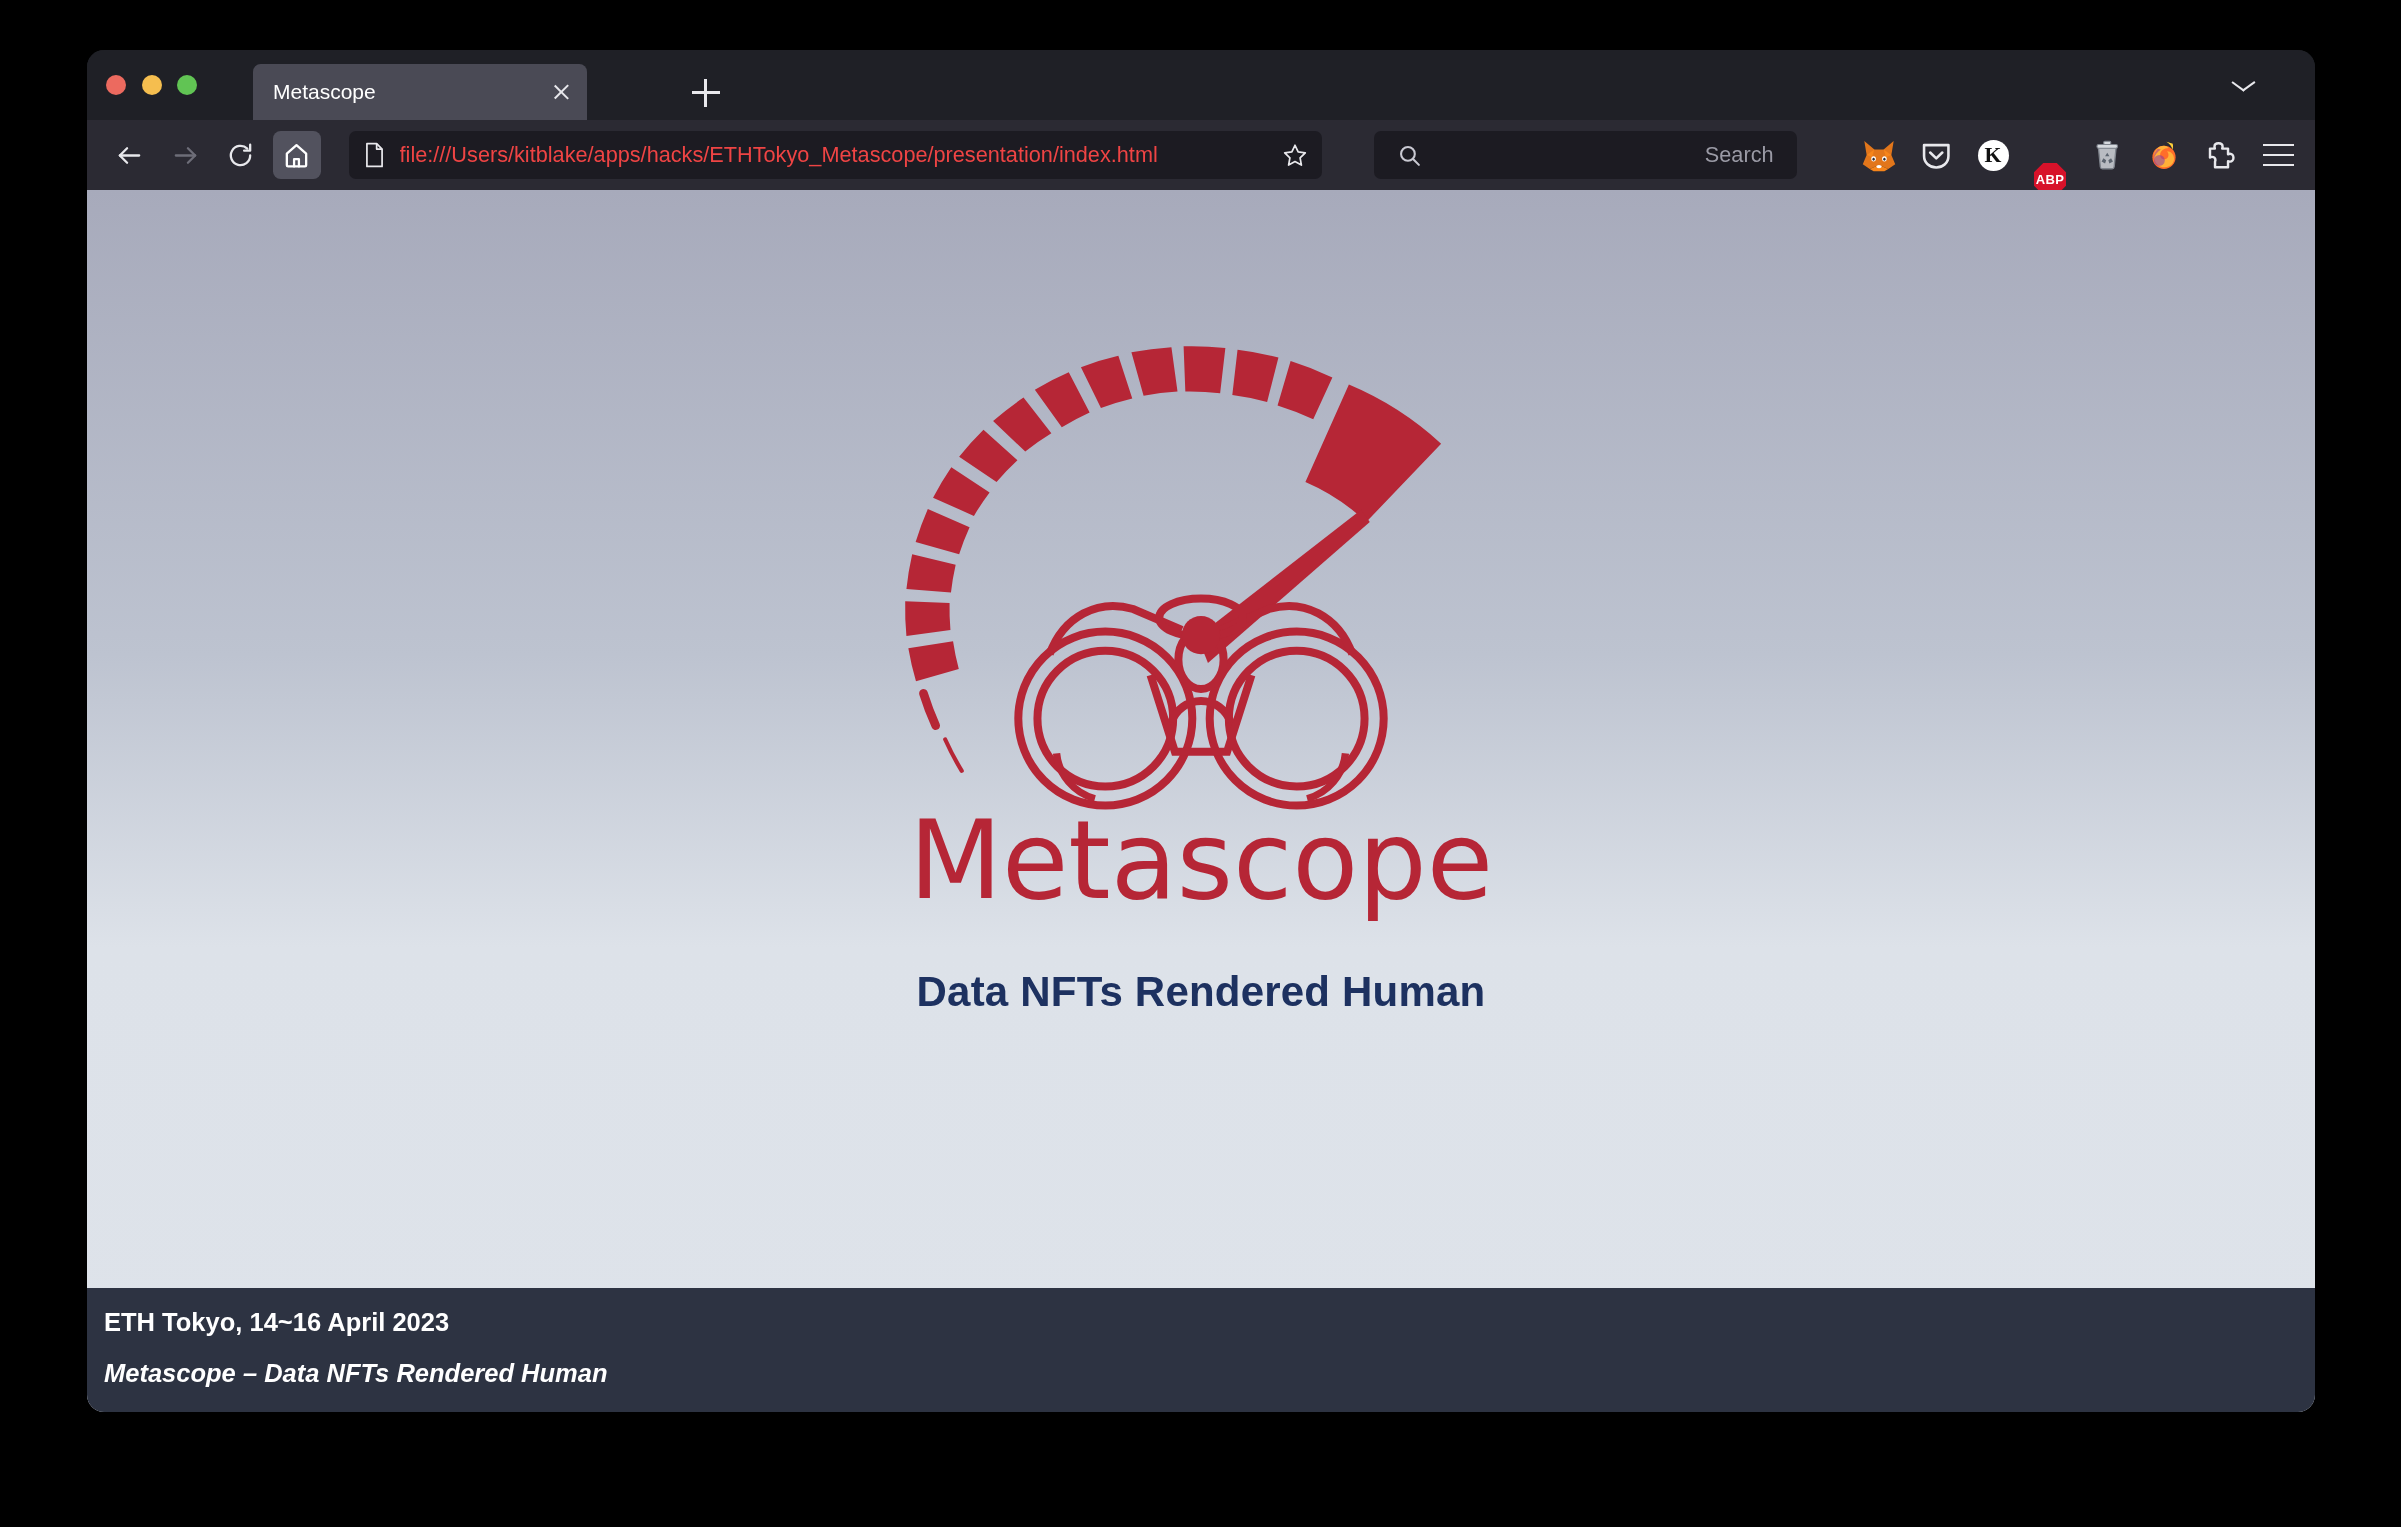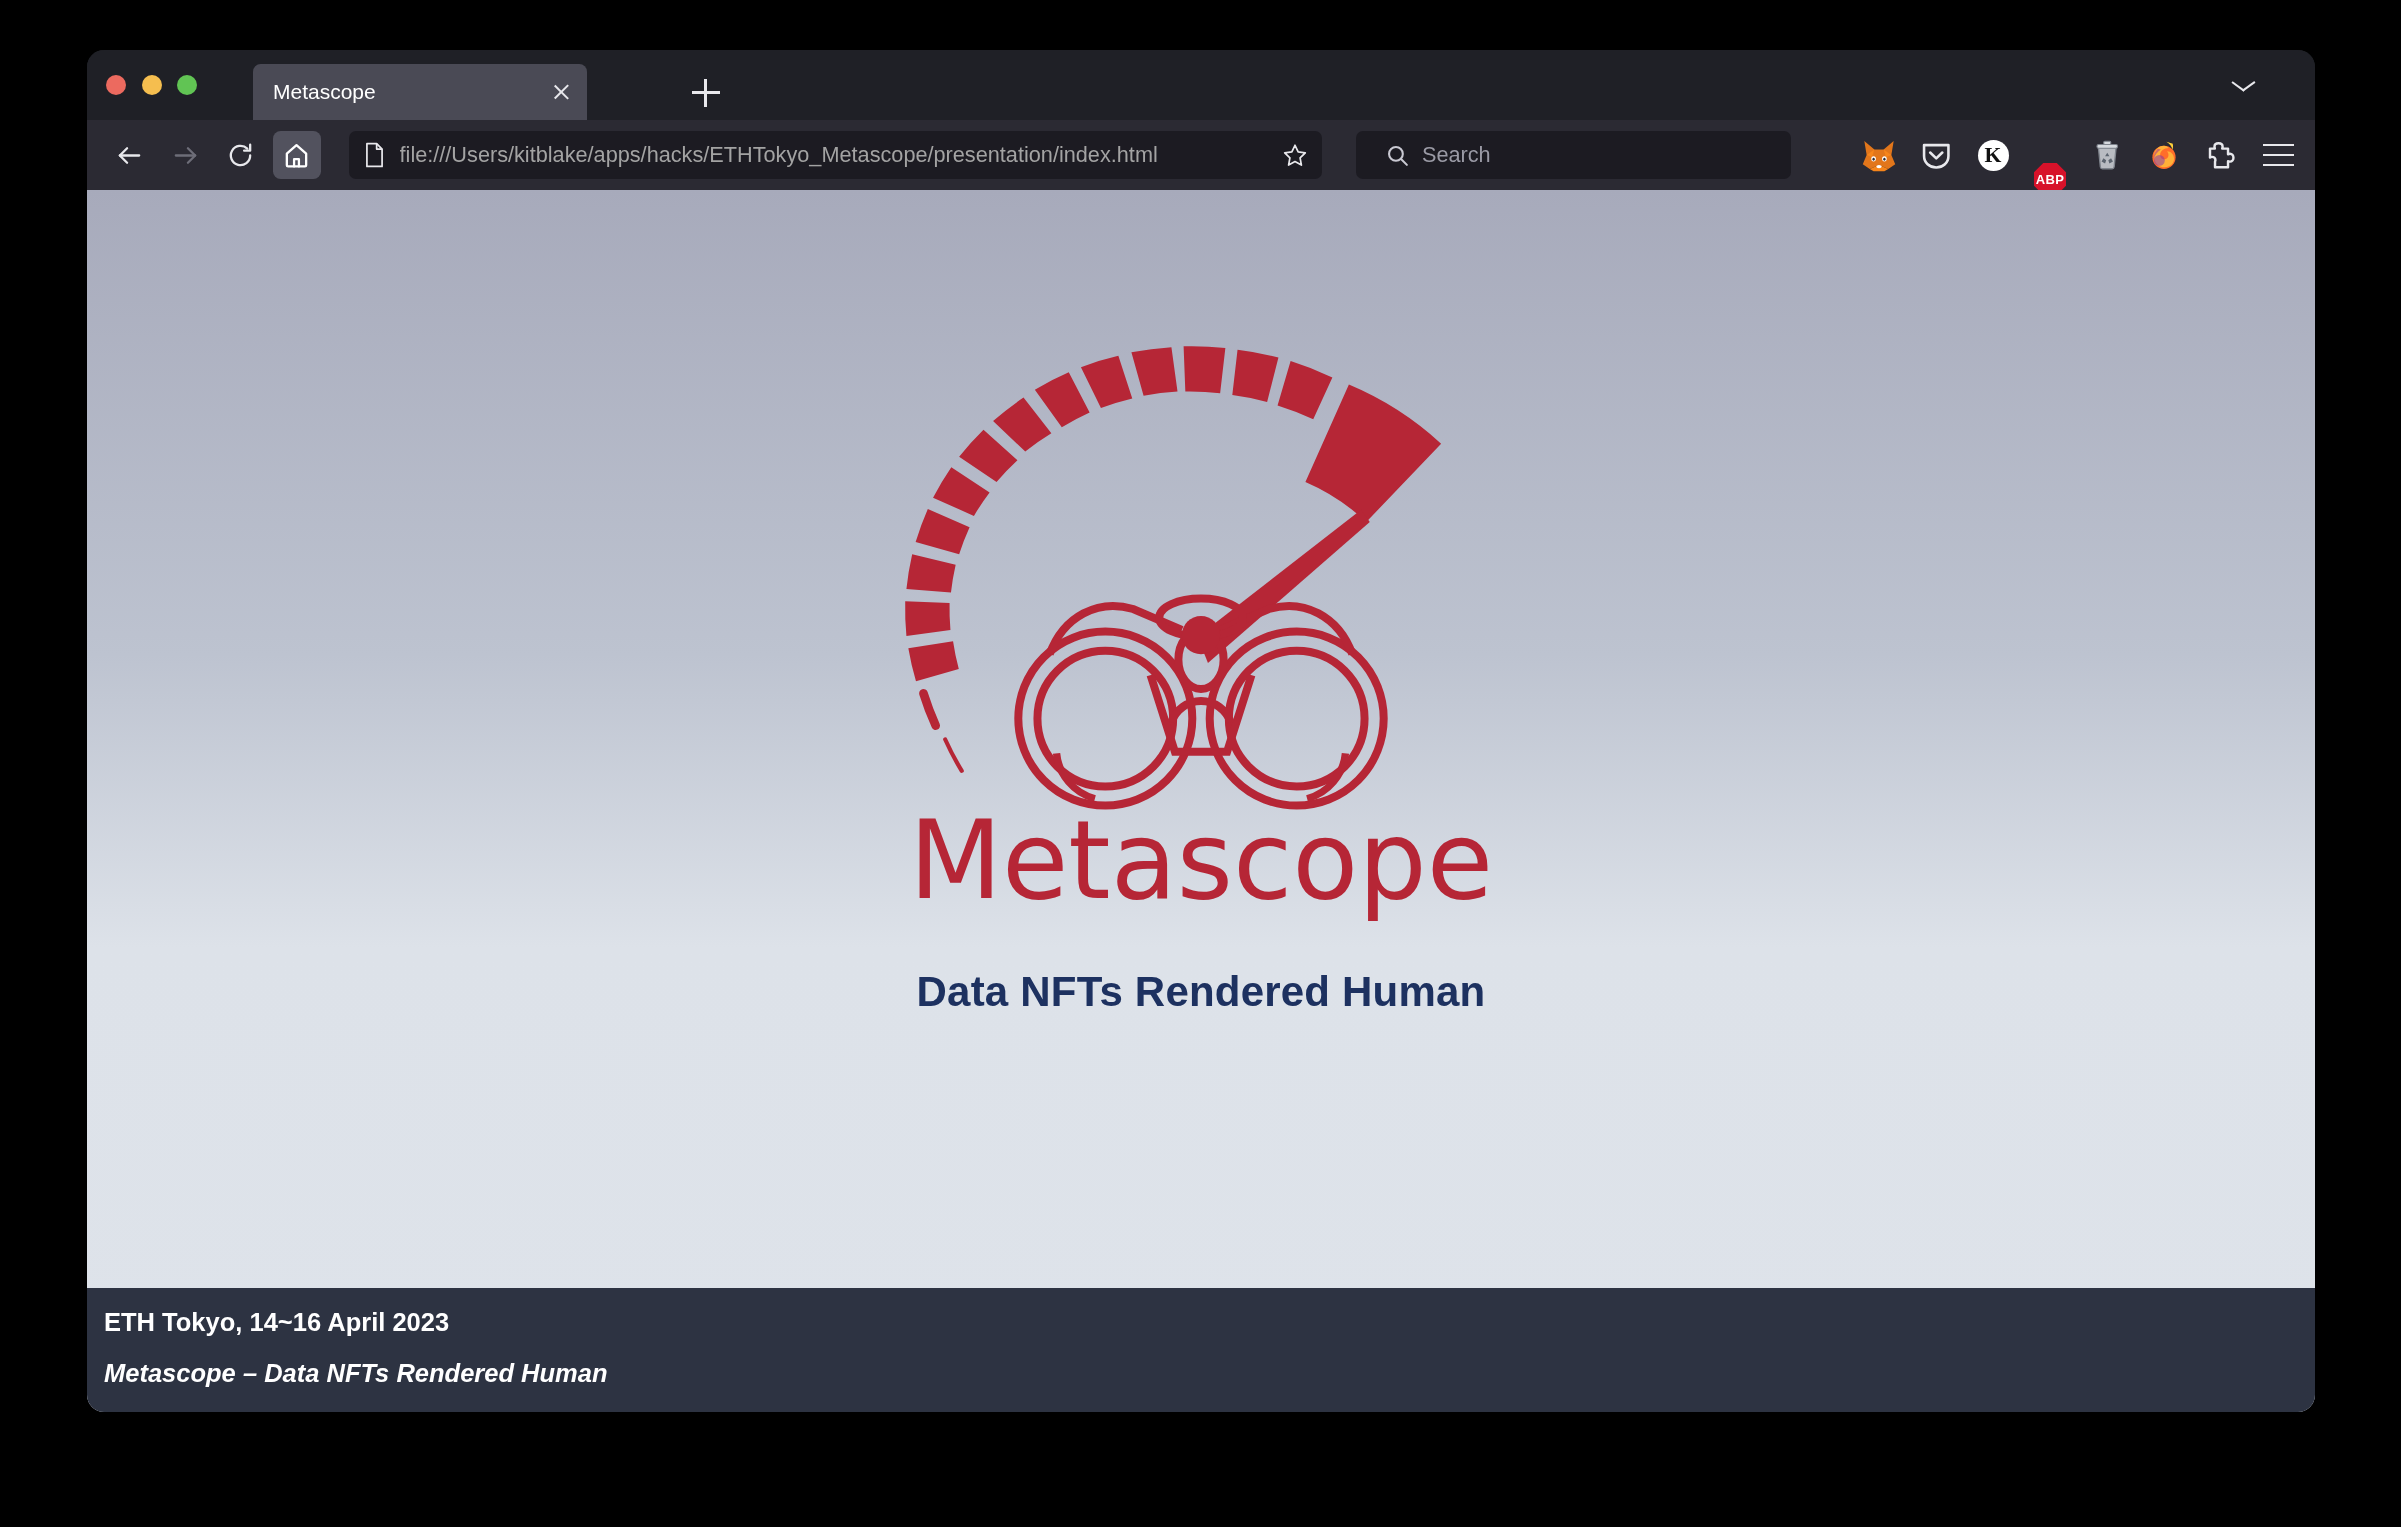--- a/index.html
+++ b/index.html
@@ -154,39 +154,40 @@
     background: #1c1b22;
     border-radius: 7px;
     margin-left: 28px;
     display: flex;
     align-items: center;
     padding: 0 14px;
     max-width: 945px;
   }
   .urlbar .doc-icon { flex: 0 0 auto; margin-right: 14px; }
   .url-text {
-    color: #a3a3a3;
+    color: #ef4444;
     font-size: 21.7px;
     white-space: nowrap;
     overflow: hidden;
     text-overflow: ellipsis;
     flex: 1 1 auto;
   }
   .star-icon { flex: 0 0 auto; margin-left: 7.7px; }
 
   .searchbar {
     width: 377px;
     height: 48px;
     background: #1c1b22;
     border-radius: 7px;
-    margin-left: 34px;
-    display: flex;
-    align-items: center;
-    padding: 0 29px;
-    flex: 0 0 auto;
+    margin-left: 52px;
+    display: flex;
+    align-items: center;
+    padding: 0 23px;
+    flex: 0 0 auto;
+    justify-content: space-between;
   }
   .search-text {
     color: #9a9aa5;
     font-size: 21.7px;
     margin-left: 12.4px;
   }
 
   .ext-tray {
     display: flex;
     align-items: center;

